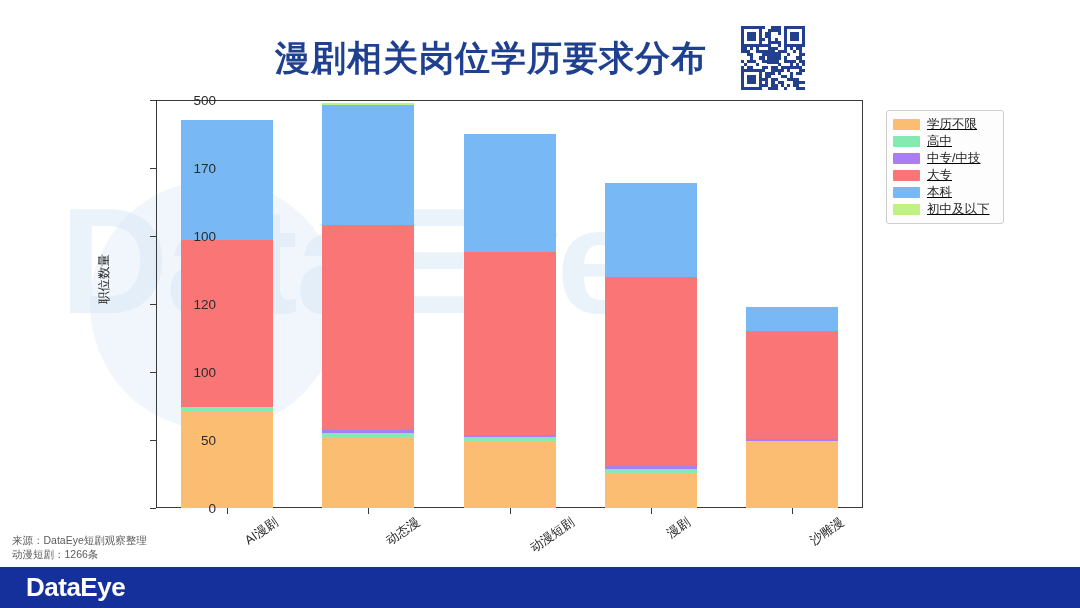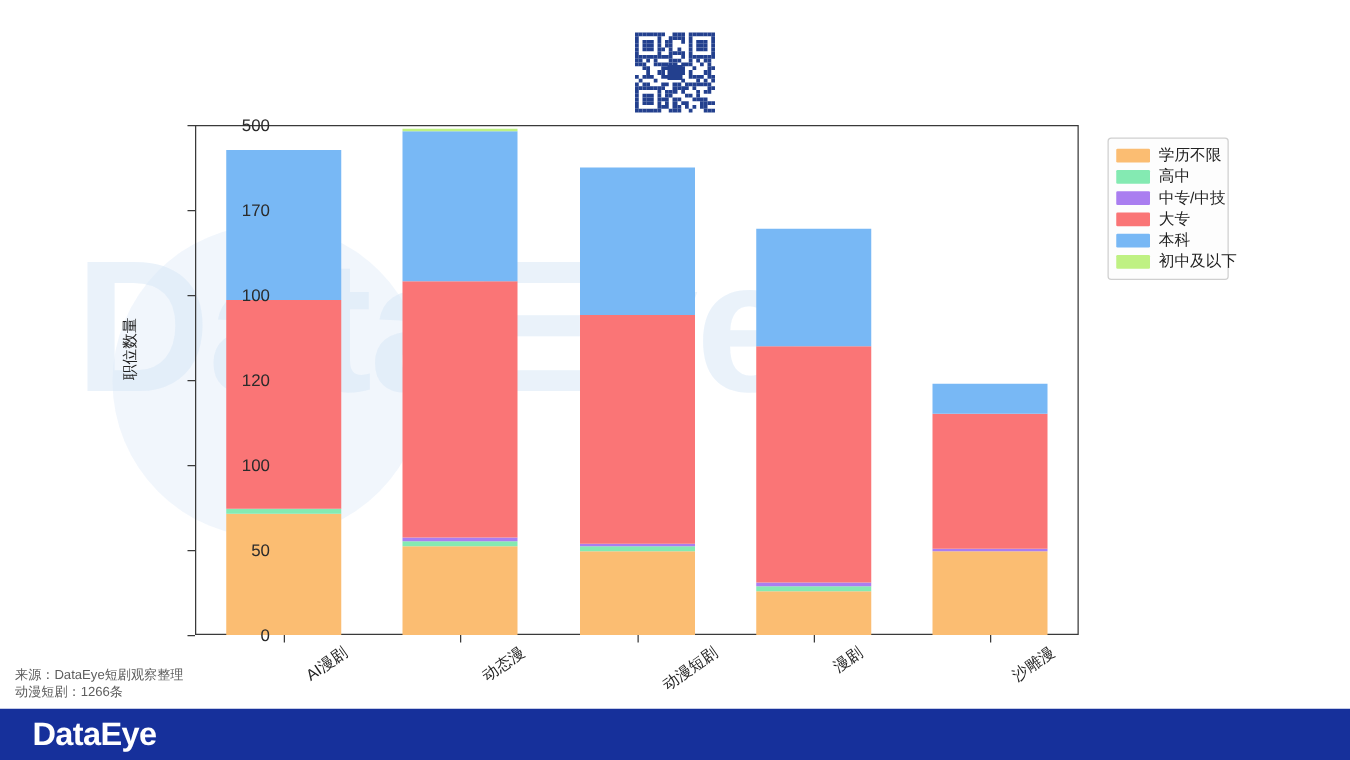--- a/index.html
+++ b/index.html
@@ -51,23 +51,23 @@
   .xtick-label{
     position:absolute;top:514px;font-size:12.5px;color:#222;white-space:nowrap;
     transform:rotate(-35deg);transform-origin:right top;text-align:right;
   }
   
   .bar{position:absolute;bottom:0;width:92px;}
   .seg{position:absolute;width:100%;left:0;}
   #bars{position:absolute;left:156px;top:100px;width:707px;height:408px;}
   
   #legend{
-    position:absolute;left:886px;top:110px;width:97px;
+    position:absolute;left:886px;top:110px;width:118px;
     border:1px solid #cfcfcf;border-radius:3px;background:#fdfdfd;
-    padding:5px 6px 5px 6px;box-sizing:border-box;
+    padding:5px 6px 5px 6px;box-sizing:border-box;text-decoration:underline;
   }
   .legend-item{display:flex;align-items:center;height:17px;gap:7px;}
   .legend-swatch{width:27px;height:11px;border-radius:1px;flex:none;}
   .legend-label{font-size:12.5px;color:#222;white-space:nowrap;}
   
   #source-note{
     position:absolute;left:12px;top:533px;font-size:10.5px;color:#5c5c5c;
     line-height:14px;
   }
   #footer-bar{
@@ -76,20 +76,21 @@
   }
   #footer-logo{
     margin-left:26px;color:#ffffff;font-size:26px;font-weight:700;
     letter-spacing:-0.5px;font-family:"Liberation Sans",sans-serif;
   }
 </style>
 </head>
 <body>
 
 <div id="title-row">
+  <div id="chart-title">漫剧相关岗位学历要求分布</div>
   <div id="qr-code">
       <i class="qrpix" style="left: 0px; top: 0px; width: 3.04762px; height: 3.04762px;"></i>
       <i class="qrpix" style="left: 3.04762px; top: 0px; width: 3.04762px; height: 3.04762px;"></i>
       <i class="qrpix" style="left: 6.09524px; top: 0px; width: 3.04762px; height: 3.04762px;"></i>
       <i class="qrpix" style="left: 9.14286px; top: 0px; width: 3.04762px; height: 3.04762px;"></i>
       <i class="qrpix" style="left: 12.1905px; top: 0px; width: 3.04762px; height: 3.04762px;"></i>
       <i class="qrpix" style="left: 15.2381px; top: 0px; width: 3.04762px; height: 3.04762px;"></i>
       <i class="qrpix" style="left: 18.2857px; top: 0px; width: 3.04762px; height: 3.04762px;"></i>
       <i class="qrpix" style="left: 21.3333px; top: 0px; width: 3.04762px; height: 3.04762px;"></i>
       <i class="qrpix" style="left: 30.4762px; top: 0px; width: 3.04762px; height: 3.04762px;"></i>

